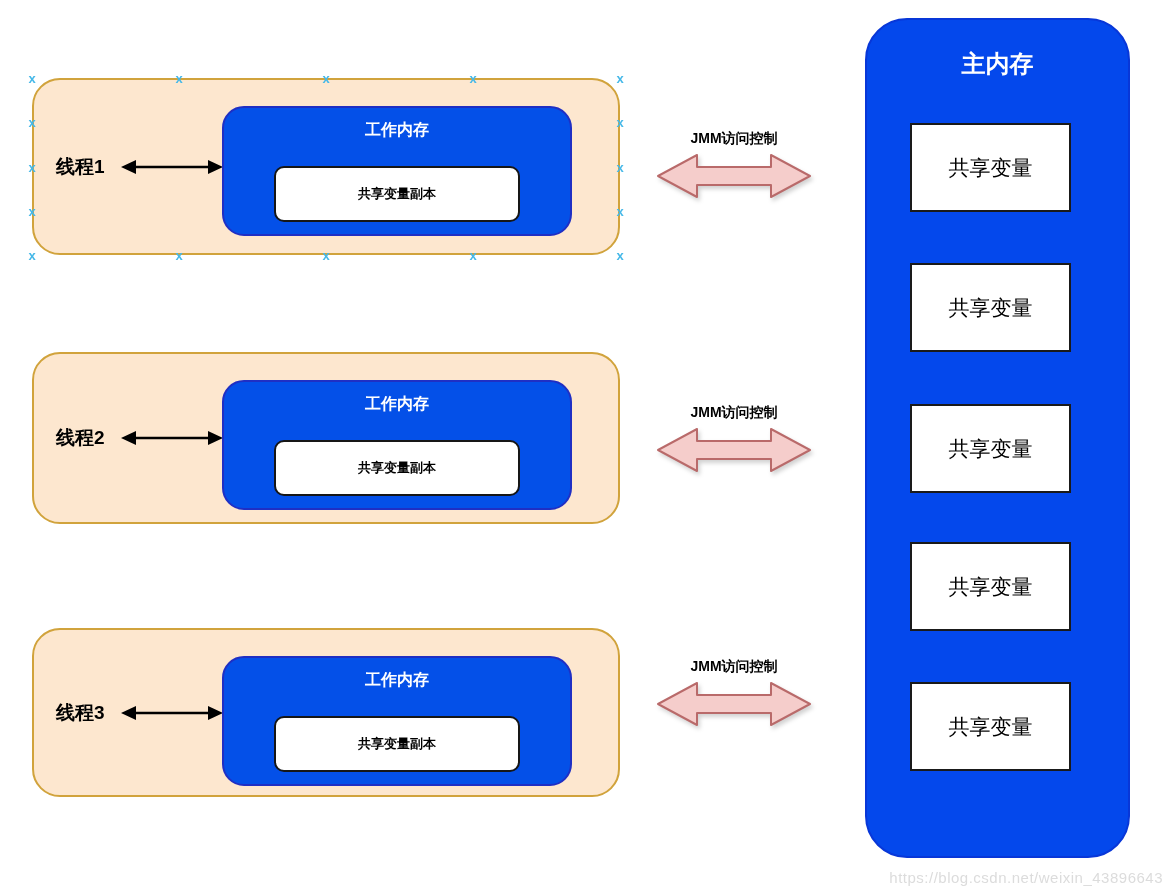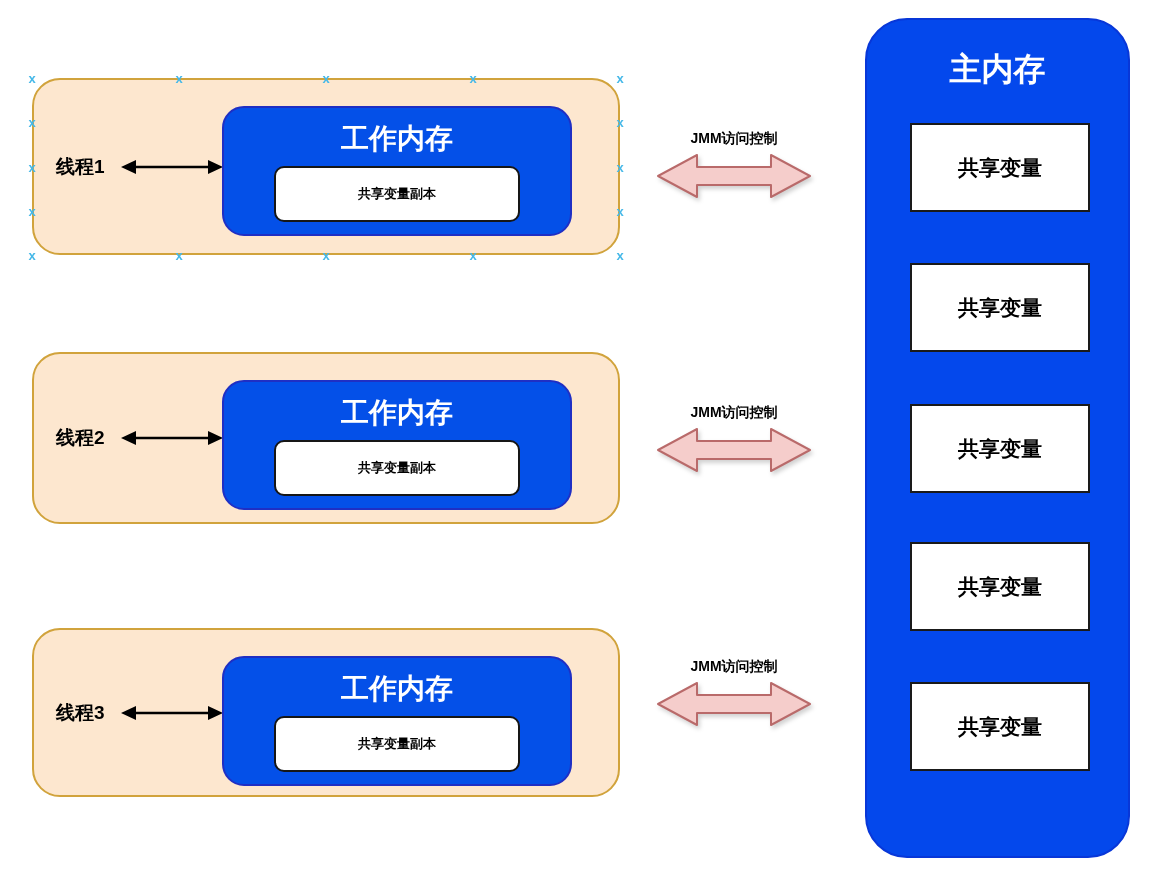--- a/index.html
+++ b/index.html
@@ -19,40 +19,40 @@
   .g1{top:78px;height:177px}
   .g2{top:352px;height:172px}
   .g3{top:628px;height:169px}
 
   .thread-label{position:absolute;left:22px;top:50%;transform:translateY(-50%);
     font-size:19px;font-weight:bold;white-space:nowrap}
   .black-arrow{position:absolute;left:86px;top:50%;transform:translateY(-50%)}
 
   .work-mem{position:absolute;left:188px;top:26px;width:350px;height:130px;
     background:var(--work-fill);border:2px solid var(--work-border);border-radius:22px}
-  .work-title{text-align:center;margin-top:12px;font-size:28px;font-weight:bold;color:#fff}
+  .work-title{text-align:center;margin-top:12px;font-size:16px;font-weight:bold;color:#fff}
   .copy-box{position:absolute;left:50%;transform:translateX(-50%);top:58px;width:246px;height:56px;
     background:#fff;border:2px solid #161616;border-radius:10px;
     display:flex;align-items:center;justify-content:center;font-size:13px;font-weight:bold}
 
   .handles{position:absolute;left:32px;top:78px;width:588px;height:177px;pointer-events:none}
   .handle{position:absolute;transform:translate(-50%,-50%);color:var(--handle);
     font:bold 13px "Liberation Sans",sans-serif;pointer-events:auto;line-height:1}
 
   .jmm{position:absolute;left:655px;width:158px;text-align:center}
   .a1{top:130px}.a2{top:404px}.a3{top:658px}
   .jmm-label{font-size:14px;font-weight:bold;white-space:nowrap}
   .jmm-arrow{display:block;margin:3px auto 0;filter:drop-shadow(2px 3px 2px rgba(0,0,0,0.18))}
   .jmm-arrow polygon{fill:var(--arrow-fill);stroke:var(--arrow-border);stroke-width:2;stroke-linejoin:round}
 
   .main-memory{position:absolute;left:865px;top:18px;width:265px;height:840px;
     background:var(--main-fill);border:2px solid var(--main-border);border-radius:42px}
-  .main-title{text-align:center;margin-top:28px;font-size:32px;font-weight:bold;color:#fff}
-  .var-box{position:absolute;left:43px;width:180px;height:89px;background:#fff;border:2px solid #1a1a1a;
-    display:flex;align-items:center;justify-content:center;font-size:21px;font-weight:bold}
+  .main-title{text-align:center;margin-top:28px;font-size:24px;font-weight:bold;color:#fff}
+  .var-box{position:absolute;left:43px;width:161px;height:89px;background:#fff;border:2px solid #1a1a1a;
+    display:flex;align-items:center;justify-content:center;font-size:21px;font-weight:normal}
   .v1{top:103px}.v2{top:243px}.v3{top:384px}.v4{top:522px}.v5{top:662px}
 
   .watermark{position:absolute;right:10px;bottom:7px;font-size:15px;color:var(--watermark);
     letter-spacing:0.5px;white-space:nowrap}
 </style>
 </head>
 <body>
 
 <div class="canvas">
 
@@ -134,13 +134,14 @@
 
   <div class="main-memory">
     <div class="main-title">主内存</div>
     <div class="var-box v1">共享变量</div>
     <div class="var-box v2">共享变量</div>
     <div class="var-box v3">共享变量</div>
     <div class="var-box v4">共享变量</div>
     <div class="var-box v5">共享变量</div>
   </div>
 
+  <div class="watermark">https://blog.csdn.net/weixin_43896643</div>
 </div>
 
 </body></html>

